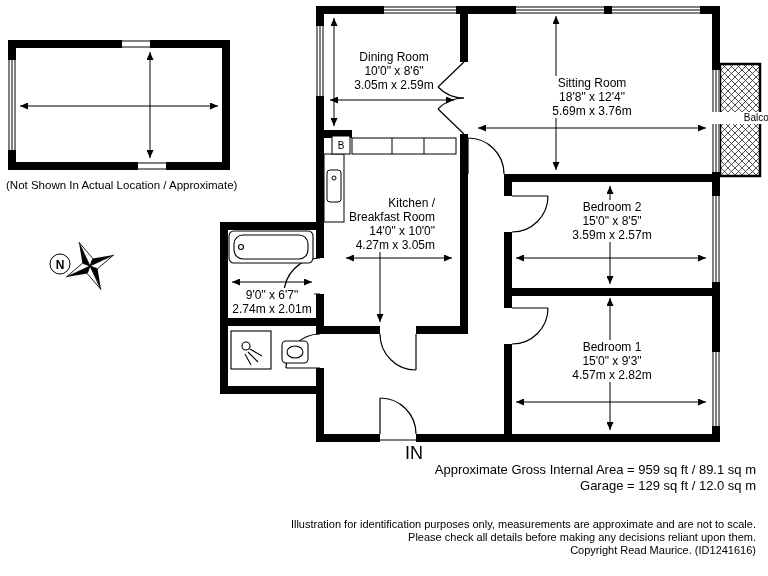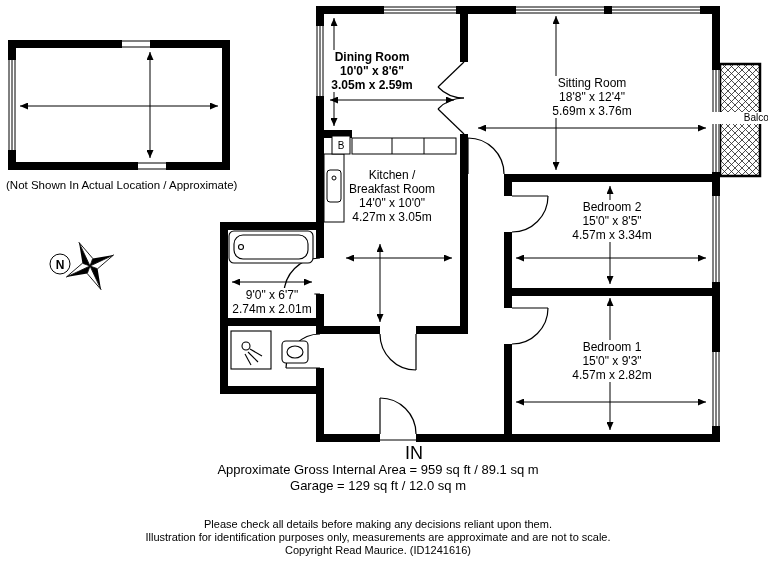--- a/index.html
+++ b/index.html
@@ -5,21 +5,21 @@
   html,body{margin:0;padding:0;background:#fff;}
   .canvas{position:relative;width:768px;height:576px;background:#fff;overflow:hidden;
           font-family:"Liberation Sans",sans-serif;color:#000;}
   .plan-svg{position:absolute;left:0;top:0;}
   .room-label{position:absolute;transform:translateX(-50%);text-align:center;
               font-size:12px;line-height:14px;background:#fff;padding:0 3px;white-space:nowrap;}
   .room-label span{display:block;}
   .balcony-label{font-size:10px;line-height:12px;padding:0 1px;}
   .note{position:absolute;font-size:11.5px;line-height:13px;}
   .in-label{position:absolute;transform:translateX(-50%);font-weight:normal;font-size:18px;margin-left:16px;}
-  .textblock{position:absolute;left:0;right:12px;text-align:center;}
+  .textblock{position:absolute;left:0;right:12px;text-align:right;}
   .summary-line{font-size:13px;line-height:16px;}
   .disclaimer-line{font-size:11px;line-height:13px;}
 </style>
 </head>
 <body>
 
 <div class="canvas">
 
   <svg class="plan-svg" width="768" height="576" viewBox="0 0 768 576">
     <defs>
@@ -178,66 +178,66 @@
         <path fill="#fff" stroke="#000" stroke-width="0.8" d="M0 0 L0 -26 L5.7 -5.7 Z M0 0 L26 0 L5.7 5.7 Z M0 0 L0 26 L-5.7 5.7 Z M0 0 L-26 0 L-5.7 -5.7 Z"></path>
       </g>
       <circle cx="60" cy="264" r="10" fill="#fff" stroke="#000" stroke-width="1"></circle>
       <text x="60" y="269" font-size="12" font-weight="bold" text-anchor="middle" font-family="Liberation Sans, sans-serif">N</text>
     </g>
   </svg>
 
 
   <div class="note" style="left:6px;top:179px;">(Not Shown In Actual Location / Approximate)</div>
 
-  <div class="room-label" style="left:372px;top:50px;font-weight:bold;">
+  <div class="room-label" style="left:394px;top:50px;">
     <span>Dining Room</span>
     <span>10'0" x 8'6"</span>
     <span>3.05m x 2.59m</span>
   </div>
 
   <div class="room-label" style="left:592px;top:76px;">
     <span>Sitting Room</span>
     <span>18'8" x 12'4"</span>
     <span>5.69m x 3.76m</span>
   </div>
 
   <div class="room-label balcony-label" style="left:740px;top:112px;padding-left:44px;">
     <span>Balcony</span>
   </div>
 
-  <div class="room-label" style="left:392px;top:168px;">
+  <div class="room-label" style="left:392px;top:196px;text-align:right;">
     <span>Kitchen /</span>
     <span>Breakfast Room</span>
     <span>14'0" x 10'0"</span>
     <span>4.27m x 3.05m</span>
   </div>
 
   <div class="room-label" style="left:272px;top:288px;">
     <span>9'0" x 6'7"</span>
     <span>2.74m x 2.01m</span>
   </div>
 
   <div class="room-label" style="left:612px;top:200px;text-align:center;">
     <span>Bedroom 2</span>
     <span>15'0" x 8'5"</span>
-    <span>4.57m x 3.34m</span>
+    <span>3.59m x 2.57m</span>
   </div>
 
   <div class="room-label" style="left:612px;top:340px;">
     <span>Bedroom 1</span>
     <span>15'0" x 9'3"</span>
     <span>4.57m x 2.82m</span>
   </div>
 
   <div class="in-label" style="left:398px;top:443px;">IN</div>
 
   <div class="textblock" style="top:462px;">
     <div class="summary-line">Approximate Gross Internal Area = 959 sq ft / 89.1 sq m</div>
     <div class="summary-line">Garage = 129 sq ft / 12.0 sq m</div>
   </div>
 
   <div class="textblock" style="top:518px;">
+    <div class="disclaimer-line">Illustration for identification purposes only, measurements are approximate and are not to scale.</div>
     <div class="disclaimer-line">Please check all details before making any decisions reliant upon them.</div>
-    <div class="disclaimer-line">Illustration for identification purposes only, measurements are approximate and are not to scale.</div>
     <div class="disclaimer-line">Copyright Read Maurice. (ID1241616)</div>
   </div>
 
 </div>
 
 </body></html>

